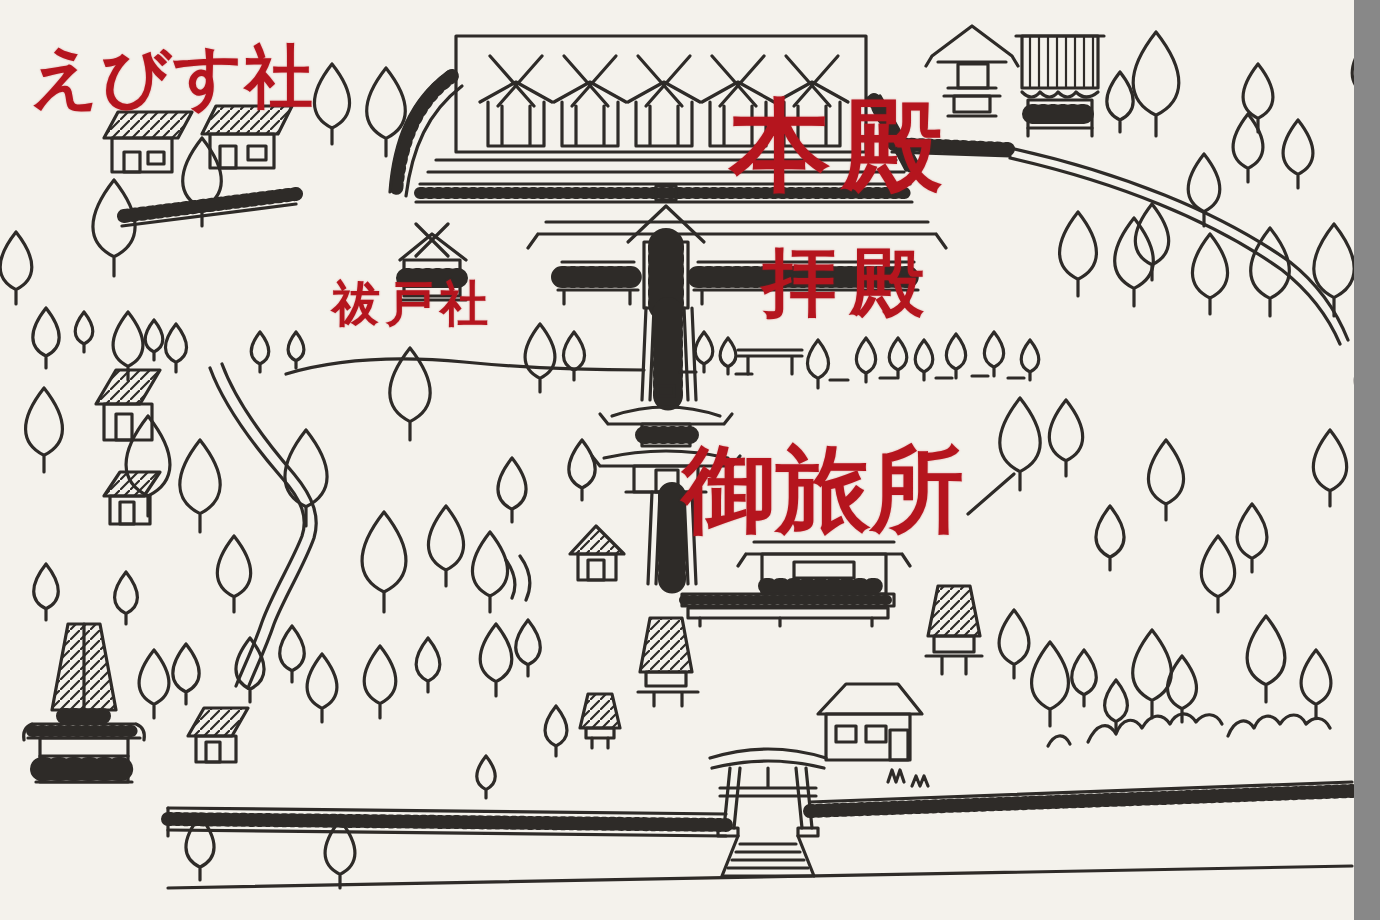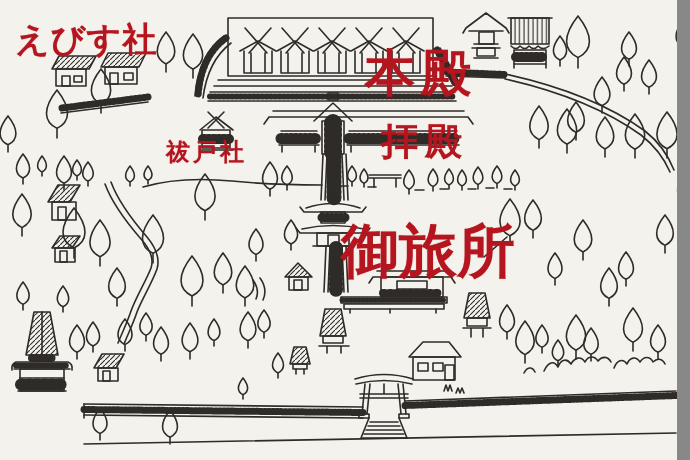--- a/index.html
+++ b/index.html
@@ -17,21 +17,21 @@
   #map-svg .fillV{fill:url(#hatchV);}
   .maplabel{
     position:absolute;color:var(--label-red,#b5151e);
     font-weight:900;line-height:1;white-space:nowrap;
     text-shadow:0 0 1px rgba(181,21,30,.4);
   }
   .lbl-ebisu   {left:15px; top:22px; font-size:34px;letter-spacing:1px;}
   .lbl-honden  {left:336px;top:48px; font-size:50px;letter-spacing:6px;margin-left:29px;}
   .lbl-haiden  {left:360px;top:123px;font-size:37px;letter-spacing:7px;margin-left:21px;}
   .lbl-haraedo {left:166px;top:140px;font-size:24px;letter-spacing:3px;}
-  .lbl-otabisho{left:341px;top:222px;font-size:58px;letter-spacing:0px;}
+  .lbl-otabisho{left:341px;top:222px;font-size:47px;letter-spacing:0px;}
   .lbl-kangen  {left:401px;top:363px;font-size:42px;letter-spacing:0px;}
 </style>
 </head>
 <body>
 
 <div class="stage">
 
 <svg id="map-svg" width="690" height="460" viewBox="0 0 690 460">
   <defs>
     <pattern id="hatchD" width="5" height="5" patternUnits="userSpaceOnUse">

